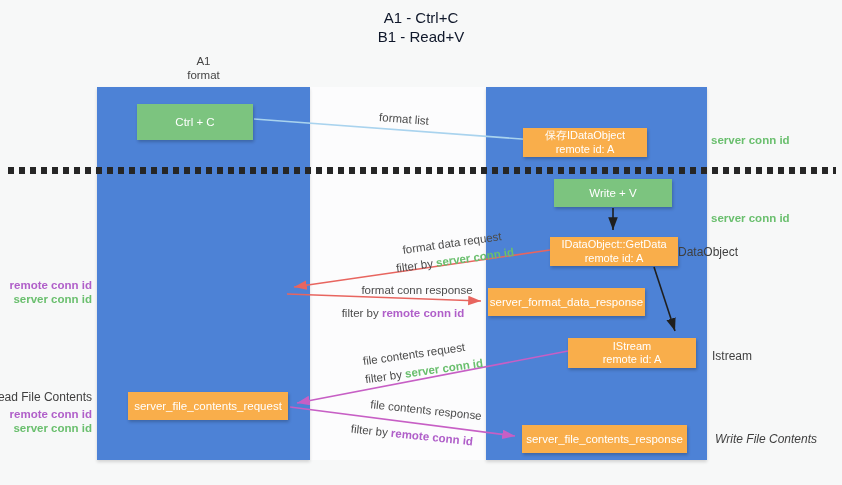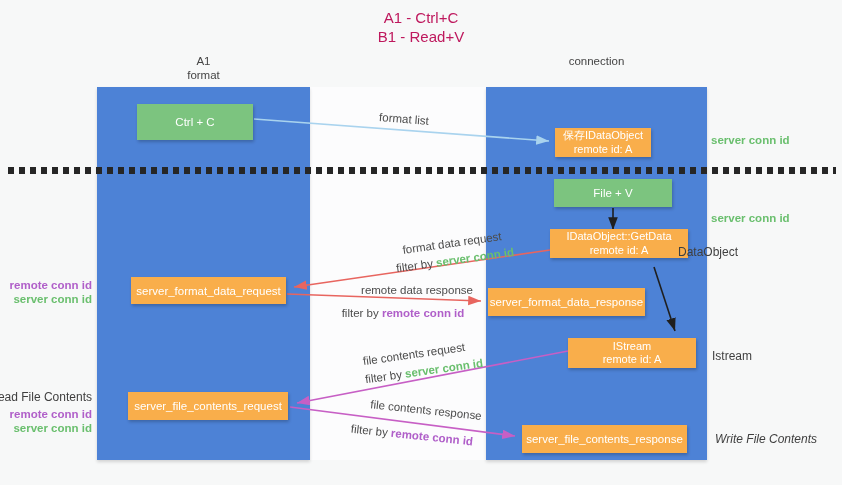--- a/index.html
+++ b/index.html
@@ -10,21 +10,21 @@
   .dotline{position:absolute;z-index:2;height:7px;
            background:repeating-linear-gradient(90deg,#262626 0 6px,transparent 6px 11px);}
   .arrows{position:absolute;left:0;top:0;z-index:3;pointer-events:none;}
   .node{position:absolute;color:#fff;text-align:center;z-index:4;
         box-shadow:1px 2px 3px rgba(0,0,0,.22);}
   .node.orange{background:#f9ae4b;}
   .node.green{background:#7cc47f;}
   .one-line{font-size:11.5px;display:flex;align-items:center;justify-content:center;}
   .two-line{font-size:11px;line-height:13.5px;display:flex;flex-direction:column;justify-content:center;}
   .title{position:absolute;left:0;right:0;top:8px;text-align:center;font-size:15px;
-         line-height:19px;color:#be185d;z-index:5;}
+         line-height:19px;color:#0f172a;z-index:5;}
   .hdr{position:absolute;text-align:center;font-size:11.5px;color:#454545;line-height:14px;z-index:5;}
   .albl{position:absolute;font-size:11.5px;color:#4c4c4c;white-space:nowrap;z-index:5;}
   .grn{color:#6abf6e;font-weight:bold;}
   .pur{color:#b05fc9;font-weight:bold;}
   .side{position:absolute;font-size:11.5px;font-weight:bold;line-height:14px;white-space:nowrap;z-index:5;}
   .side-plain{position:absolute;font-size:12px;color:#3f3f3f;white-space:nowrap;z-index:5;}
   .ralign{text-align:right;}
 </style>
 </head>
 <body>
@@ -34,21 +34,20 @@
   <div class="title">
     <div>A1 - Ctrl+C</div>
     <div>B1 - Read+V</div>
   </div>
 
   <div class="hdr" style="left:97px;top:54px;width:213px;">
     <div>A1</div>
     <div>format</div>
   </div>
   <div class="hdr" style="left:486px;top:54px;width:221px;">
-    <div>connection</div>
   </div>
 
   <div class="gap-panel" style="left:310px;top:87px;width:176px;height:373px;"></div>
   <div class="col" style="left:97px;top:87px;width:213px;height:373px;"></div>
   <div class="col" style="left:486px;top:87px;width:221px;height:373px;"></div>
 
   <div class="dotline" style="left:8px;top:167px;width:828px;"></div>
 
   <svg class="arrows" width="842" height="485" viewBox="0 0 842 485">
     <defs>
@@ -71,37 +70,34 @@
     <line x1="287" y1="294" x2="481" y2="301" stroke="#e8655f" stroke-width="1.6" marker-end="url(#m-red)"></line>
     <line x1="654" y1="267" x2="675" y2="331" stroke="#1f1f1f" stroke-width="1.6" marker-end="url(#m-black)"></line>
     <line x1="568" y1="351" x2="297" y2="403" stroke="#c75fc5" stroke-width="1.6" marker-end="url(#m-magenta)"></line>
     <line x1="290" y1="407" x2="515" y2="436" stroke="#c75fc5" stroke-width="1.6" marker-end="url(#m-magenta)"></line>
   </svg>
 
   <div class="node green one-line" style="left:137px;top:104px;width:116px;height:36px;">
     <span>Ctrl + C</span>
   </div>
 
-  <div class="node orange two-line" style="left:555px;top:128px;width:96px;height:29px;">
+  <div class="node orange two-line" style="left:523px;top:128px;width:124px;height:29px;">
     <div>保存IDataObject</div>
     <div>remote id: A</div>
   </div>
 
   <div class="node green one-line" style="left:554px;top:179px;width:118px;height:28px;">
-    <span>File + V</span>
+    <span>Write + V</span>
   </div>
 
-  <div class="node orange two-line" style="left:550px;top:229px;width:138px;height:29px;">
+  <div class="node orange two-line" style="left:550px;top:237px;width:128px;height:29px;">
     <div>IDataObject::GetData</div>
     <div>remote id: A</div>
   </div>
 
-  <div class="node orange one-line" style="left:131px;top:277px;width:155px;height:27px;">
-    <span>server_format_data_request</span>
-  </div>
 
   <div class="node orange one-line" style="left:488px;top:288px;width:157px;height:28px;">
     <span>server_format_data_response</span>
   </div>
 
   <div class="node orange two-line" style="left:568px;top:338px;width:128px;height:30px;">
     <div>IStream</div>
     <div>remote id: A</div>
   </div>
 
@@ -113,21 +109,21 @@
     <span>server_file_contents_request</span>
   </div>
 
   <div class="albl" style="left:404px;top:119px;transform:translate(-50%,-50%) rotate(4.5deg);">format list</div>
 
   <div class="albl" style="left:452px;top:243px;transform:translate(-50%,-50%) rotate(-8deg);">format data request</div>
   <div class="albl" style="left:455px;top:260px;transform:translate(-50%,-50%) rotate(-8deg);">
     <span>filter by </span><span class="grn">server conn id</span>
   </div>
 
-  <div class="albl" style="left:417px;top:290px;transform:translate(-50%,-50%);">remote data response</div>
+  <div class="albl" style="left:417px;top:290px;transform:translate(-50%,-50%);">format conn response</div>
   <div class="albl" style="left:403px;top:313px;transform:translate(-50%,-50%);">
     <span>filter by </span><span class="pur">remote conn id</span>
   </div>
 
   <div class="albl" style="left:414px;top:354px;transform:translate(-50%,-50%) rotate(-8deg);">file contents request</div>
   <div class="albl" style="left:424px;top:371px;transform:translate(-50%,-50%) rotate(-8deg);">
     <span>filter by </span><span class="grn">server conn id</span>
   </div>
 
   <div class="albl" style="left:426px;top:410px;transform:translate(-50%,-50%) rotate(6deg);">file contents response</div>

